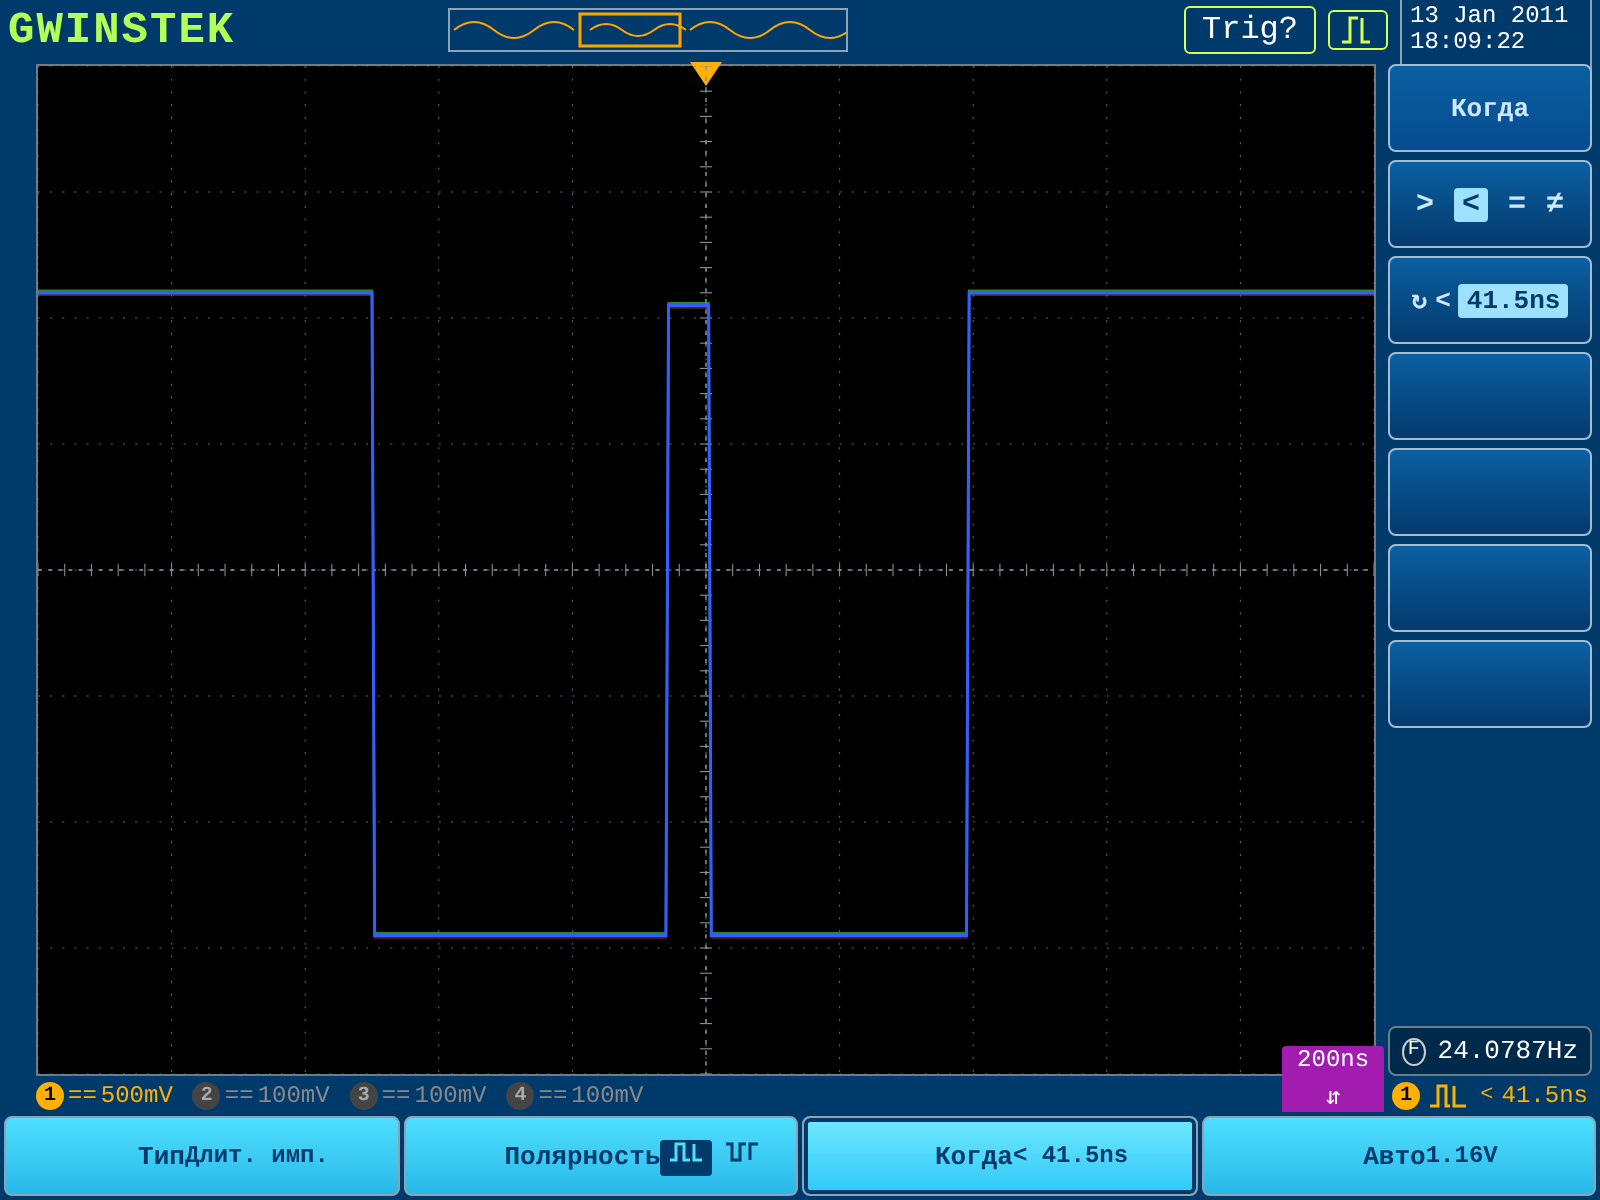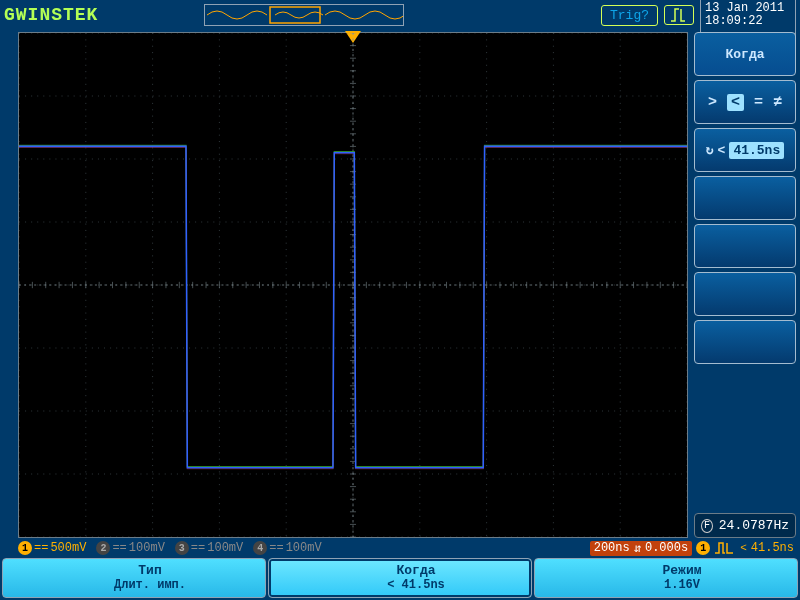--- a/index.html
+++ b/index.html
@@ -17,39 +17,39 @@
     height: 30px;
     display: flex;
     align-items: center;
     padding: 2px 4px;
     gap: 6px;
     background: #003a6a;
   }
   .brand {
     color: #b4ff55;
     font-weight: bold;
-    font-size: 18px;
+    font-size: 22px;
     letter-spacing: 1px;
   }
   .indicator {
     margin-left: 100px;
     width: 200px;
     height: 22px;
     border: 1px solid #8fa2b4;
     position: relative;
     display: flex;
     align-items: center;
     justify-content: center;
   }
   .indicator svg { display: block; }
   .trig-box {
     margin-left: auto;
     border: 1px solid #d4ff55;
-    color: #0ea5e9;
-    font-size: 13px;
+    color: #ffffff;
+    font-size: 16px;
     padding: 2px 8px;
     border-radius: 3px;
   }
   .edge-box {
     border: 1px solid #d4ff55;
     color: #d4ff55;
     font-size: 13px;
     padding: 1px 4px;
     border-radius: 3px;
     display: flex;
@@ -162,23 +162,24 @@
     font-size: 10px; font-weight: bold;
   }
   .ch-num.c1 { background: #ffb000; color:#000; }
   .ch-num.off { background: #444; color:#aaa; }
   .ch-label .val { font-family:"Courier New",monospace; }
   .ch-label.c1 .val { color:#ffb000; }
   .ch-label.off .val { color:#888; }
   .time-readout {
     margin-left: auto;
     display: flex; gap: 4px; align-items: center;
-    background: #c2410c;
+    background: #a21caf;
     border-radius: 2px;
     padding: 0 4px;
+    flex-direction: column;
   }
   .trig-readout {
     display:flex; align-items:center; gap:4px;
   }
 
   
   .bottom-menu {
     position: absolute;
     bottom: 0; left: 0; right: 0;
     height: 44px;
@@ -189,21 +190,21 @@
   }
   .menu-btn {
     flex: 1;
     border: 1px solid #8fa2b4;
     border-radius: 4px;
     background: linear-gradient(#4fdfff, #28b8e8);
     color: #003a6a;
     font-size: 13px;
     font-weight: bold;
     display: flex;
-    flex-direction: column;
+    flex-direction: row;
     align-items: center;
     justify-content: center;
     line-height: 15px;
     position: relative;
     padding-left: 32px;
   }
   .menu-btn.active {
     background: linear-gradient(#6fe8ff, #30c8f8);
     box-shadow: inset 0 0 0 2px #003a6a;
   }
@@ -425,21 +426,32 @@
     <span style="font-size:11px">&lt;</span>
     <span>41.5ns</span>
   </span>
 </div>
 
 <div class="bottom-menu">
   <div class="menu-btn">
     <span>Тип</span>
     <span class="sub">Длит. имп.</span>
   </div>
+  <div class="menu-btn">
+    <span>Полярность</span>
+    <div class="pol-icons">
+      <span class="sel"><svg width="18" height="12">
+            <path d="M1 10 h3 v-8 h4 v8 h3 m2 -8 v8 h4" stroke="#4fdfff" fill="none" stroke-width="1.5"></path>
+          </svg></span>
+      <span><svg width="18" height="12">
+            <path d="M1 2 h3 v8 h4 v-8 h3 m2 8 v-8 h4" stroke="#003a6a" fill="none" stroke-width="1.5"></path>
+          </svg></span>
+    </div>
+  </div>
   <div class="menu-btn active">
     <span>Когда</span>
     <span class="sub">&lt; 41.5ns</span>
   </div>
   <div class="menu-btn">
-    <span>Режим</span>
+    <span>Авто</span>
     <span class="sub">1.16V</span>
   </div>
 </div>
 
 </body></html>

